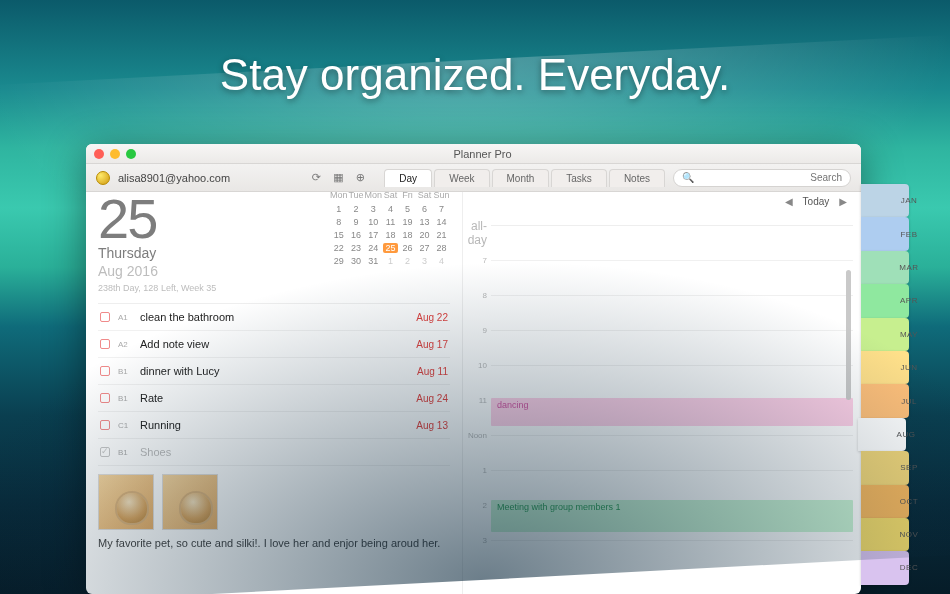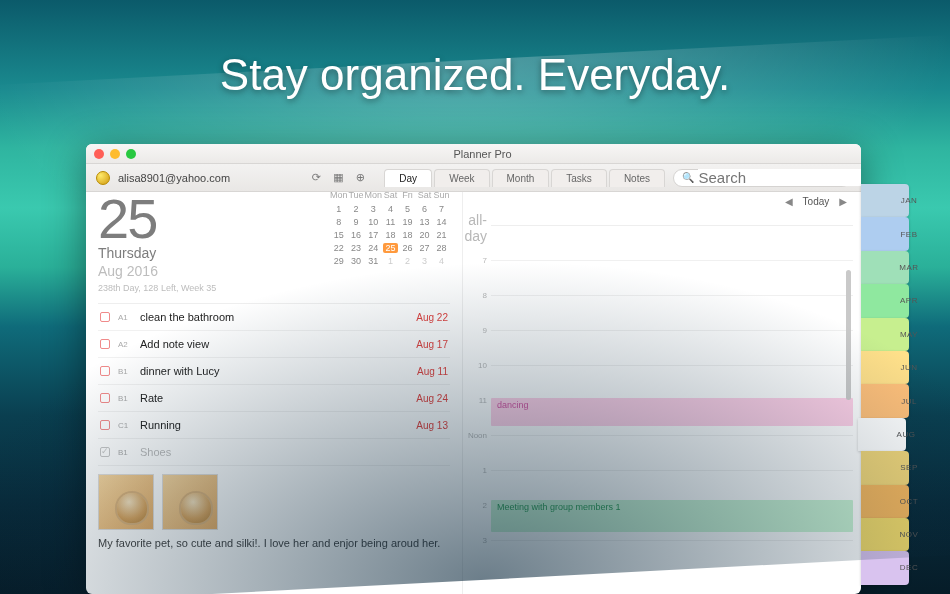--- a/index.html
+++ b/index.html
@@ -51,21 +51,21 @@
   background: #f1eeec; border: 1px solid #d8d6d4; border-bottom: none;
   border-radius: 4px 4px 0 0; cursor: pointer;
 }
 .tab.active { background: #fff; color: #222; }
 .search-wrap {
   margin-left: auto; width: 178px; height: 18px; background: #fff;
   border: 1px solid #d5d3d1; border-radius: 9px; display: flex; align-items: center;
   padding: 0 8px; gap: 4px; color: #999;
 }
 .search-ic { font-size: 10px; }
-.search-wrap input { border: none; outline: none; font-size: 15px; flex: 1; color: #555; }
+.search-wrap input { border: none; outline: none; font-size: 10px; flex: 1; color: #555; text-align: right; }
 .content { display: flex; height: calc(100% - 48px); }
 .left { width: 376px; padding: 8px 12px 0 12px; overflow: hidden; }
 .right { flex: 1; border-left: 1px solid #eee; position: relative; }
 .date-row { display: flex; gap: 14px; margin-top: -10px; }
 .bigdate .num { font-size: 56px; font-weight: 200; color: #7d7d7d; letter-spacing: -2px; margin-top: -4px; }
 .bigdate .dow { font-size: 14px; color: #7d7d7d; margin-top: -6px; }
 .bigdate .mon { font-size: 14px; color: #bdbdbd; margin-top: 2px; }
 .bigdate .sub { font-size: 9px; color: #bdbdbd; margin-top: 4px; }
 .minical { margin-left: auto; font-size: 9px; color: #888; }
 .minical table { border-collapse: collapse; }
@@ -90,21 +90,21 @@
 
 .right-top { height: 18px; display: flex; align-items: center; justify-content: flex-end; padding: 0 10px; font-size: 10px; color: #555; }
 .nav-btn { color: #888; padding: 0 4px; cursor: pointer; }
 .today-btn { margin: 0 6px; }
 .sched { position: absolute; top: 18px; left: 0; right: 8px; bottom: 0; }
 .hour-col { position: absolute; left: 0; top: 0; bottom: 0; width: 28px; }
 .hour-lbl { position: absolute; right: 4px; font-size: 8px; color: #b8b8b8; transform: translateY(-4px); }
 .grid { position: absolute; left: 28px; right: 0; top: 0; bottom: 0; }
 .grid::before { content:""; position:absolute; top:15px; left:0; right:0; height:1px; background:#eee; }
 .hline { position: absolute; left: 0; right: 0; height: 1px; background: #f0f0f0; }
-.all-day-lbl { position: absolute; left: 0; top: 2px; font-size: 14px; color: #b8b8b8; width:28px; text-align:right; padding-right:4px; }
+.all-day-lbl { position: absolute; left: 0; top: 9px; font-size: 12px; color: #b8b8b8; width:28px; text-align:right; padding-right:4px; }
 .event { position: absolute; left: 28px; right: 0; font-size: 9px; padding: 2px 6px; border-radius: 1px; }
 .ev-orange { background: #ffe1b3; color: #c97a0a; }
 .ev-pink { background: #ffd1e8; color: #d453a1; }
 .ev-green { background: #c9f3d4; color: #2f9d57; }
 .scrollbar { position:absolute; right:2px; top:60px; width:5px; height:130px; background:#c9c9c9; border-radius:3px; }
 
 .side-tabs { position: absolute; left: 861px; top: 184px; display: flex; flex-direction: column; }
 .stab { width: 24px; height: 33.4px; font-size: 8px; letter-spacing: 0.5px; color: #555; writing-mode: horizontal-tb; display:flex; align-items:center; justify-content:center; border-radius: 0 4px 4px 0; box-shadow: 0 1px 3px rgba(0,0,0,0.2); cursor:pointer;padding-left:48px; }
 .stab.active { background:#fff; width: 27px; margin-left:-3px; }
 </style>

